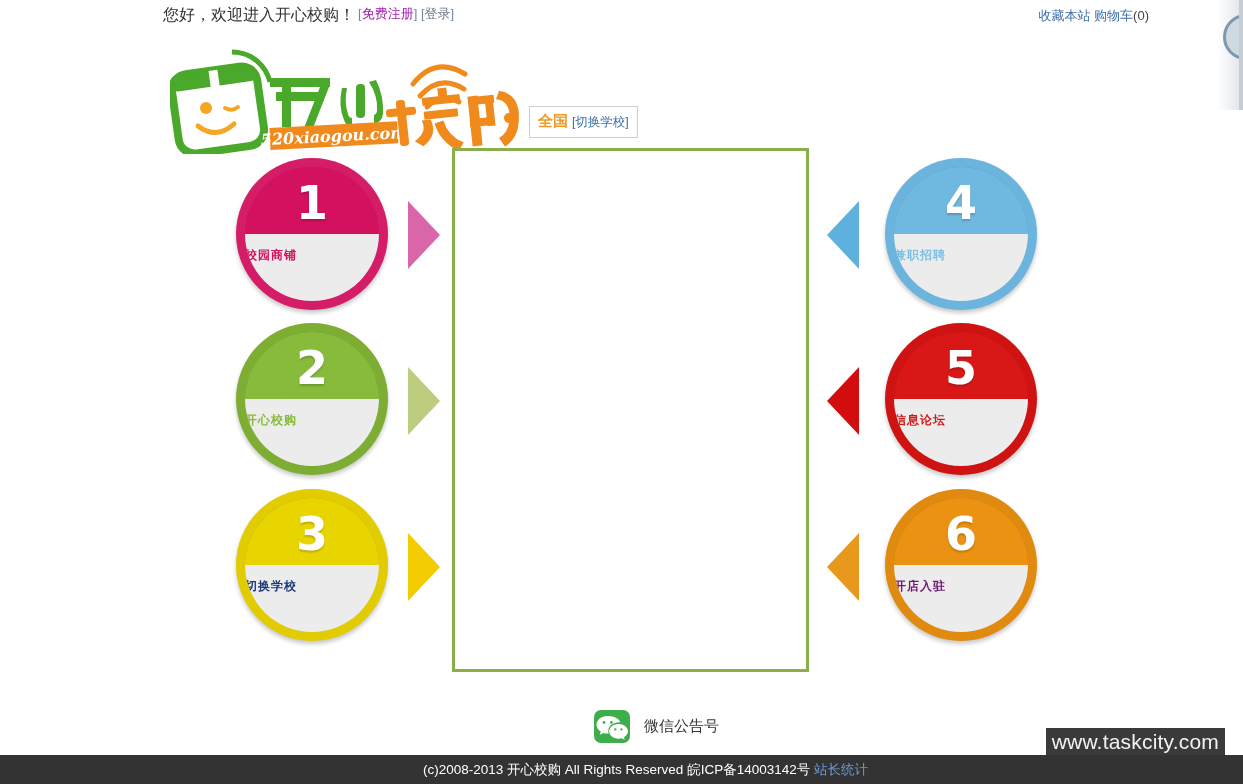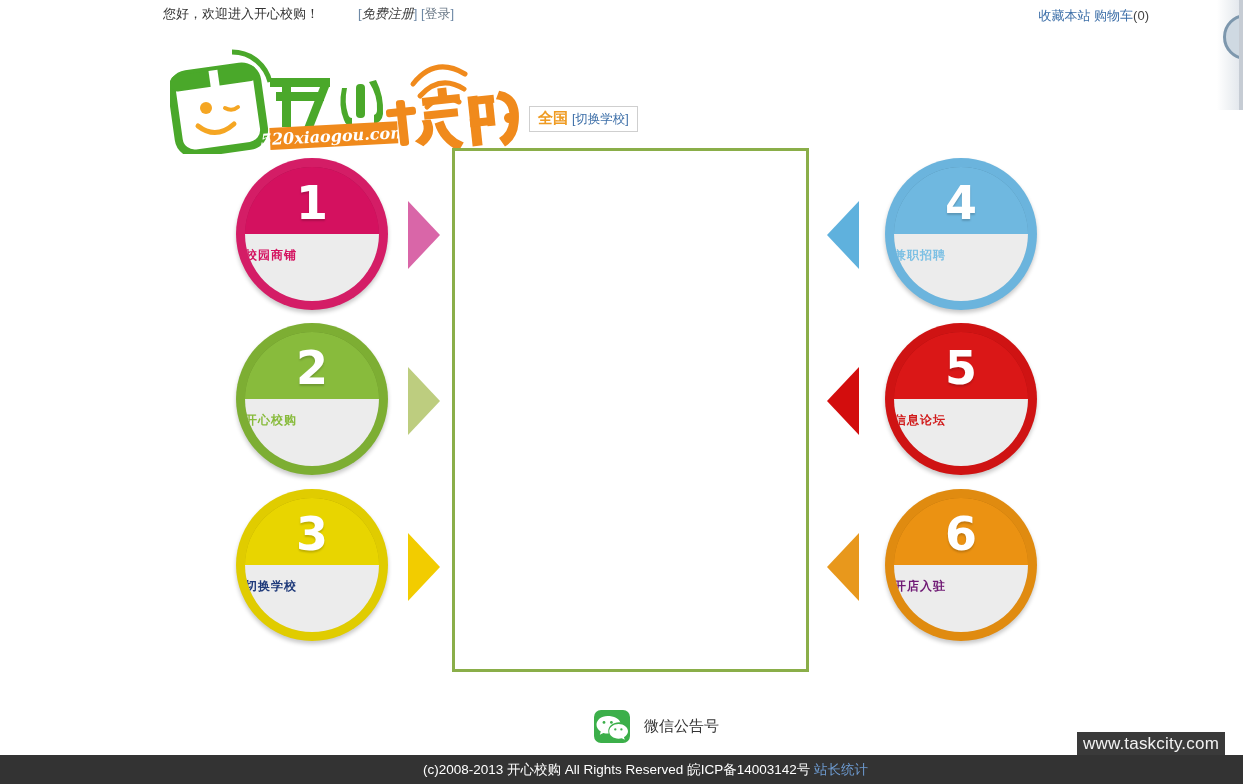--- a/index.html
+++ b/index.html
@@ -21,32 +21,32 @@
   
   .topbar {
     position: absolute;
     left: 0; top: 0;
     width: 1227px; height: 31px;
     background: #ffffff;
   }
   .topbar-left {
     position: absolute;
     left: 163px; top: 5px;
-    font-size: 13px;
+    font-size: 16px;
     color: #333333;
     white-space: nowrap;
   }
   .topbar-links {
     position: absolute;
     left: 358px; top: 5px;
     font-size: 13px;
     white-space: nowrap;
     color: #5a7fa8;
   }
-  .topbar-links .reg { color: #404040; font-style: italic; }
+  .topbar-links .reg { color: #a21caf; }
   .topbar-links .login { color: #6b7a88; font-family: Liberation Mono, monospace; }
   .topbar-links .brk { color: #6e89a6; }
   .topbar-right {
     position: absolute;
     right: 78px; top: 7px;
     font-size: 13px;
     white-space: nowrap;
     color: #555;
   }
   .topbar-right a { color: #3d6fa8; text-decoration: none; }
@@ -84,21 +84,21 @@
 
   
   .school-box {
     position: absolute;
     left: 529px; top: 106px;
     border: 1px solid #cfcfcf;
     background: #ffffff;
     padding: 3px 8px 4px 8px;
     font-size: 14px;
     white-space: nowrap;
-    line-height: 16px;
+    line-height: 22px;
   }
   .school-box .nation {
     color: #ef9b22;
     font-weight: bold;
     font-size: 15px;
   }
   .school-box .switch {
     color: #3d6fa8;
     font-size: 12.5px;
   }
@@ -218,21 +218,21 @@
   .footer .stat { color: #6d9bd1; }
   .footer-sep {
     position: absolute;
     left: 0; bottom: 29px;
     width: 1243px; height: 2px;
     background: #ffffff;
   }
   .watermark {
     position: absolute;
     right: 18px; bottom: 29px;
-    font-size: 17px;
+    font-size: 21px;
     color: #f2f2f2;
     background: #3a3a3a;
     padding: 2px 6px 1px 6px;
     white-space: nowrap;
     letter-spacing: 0.2px;
   }
 </style>
 </head>
 <body>
 

